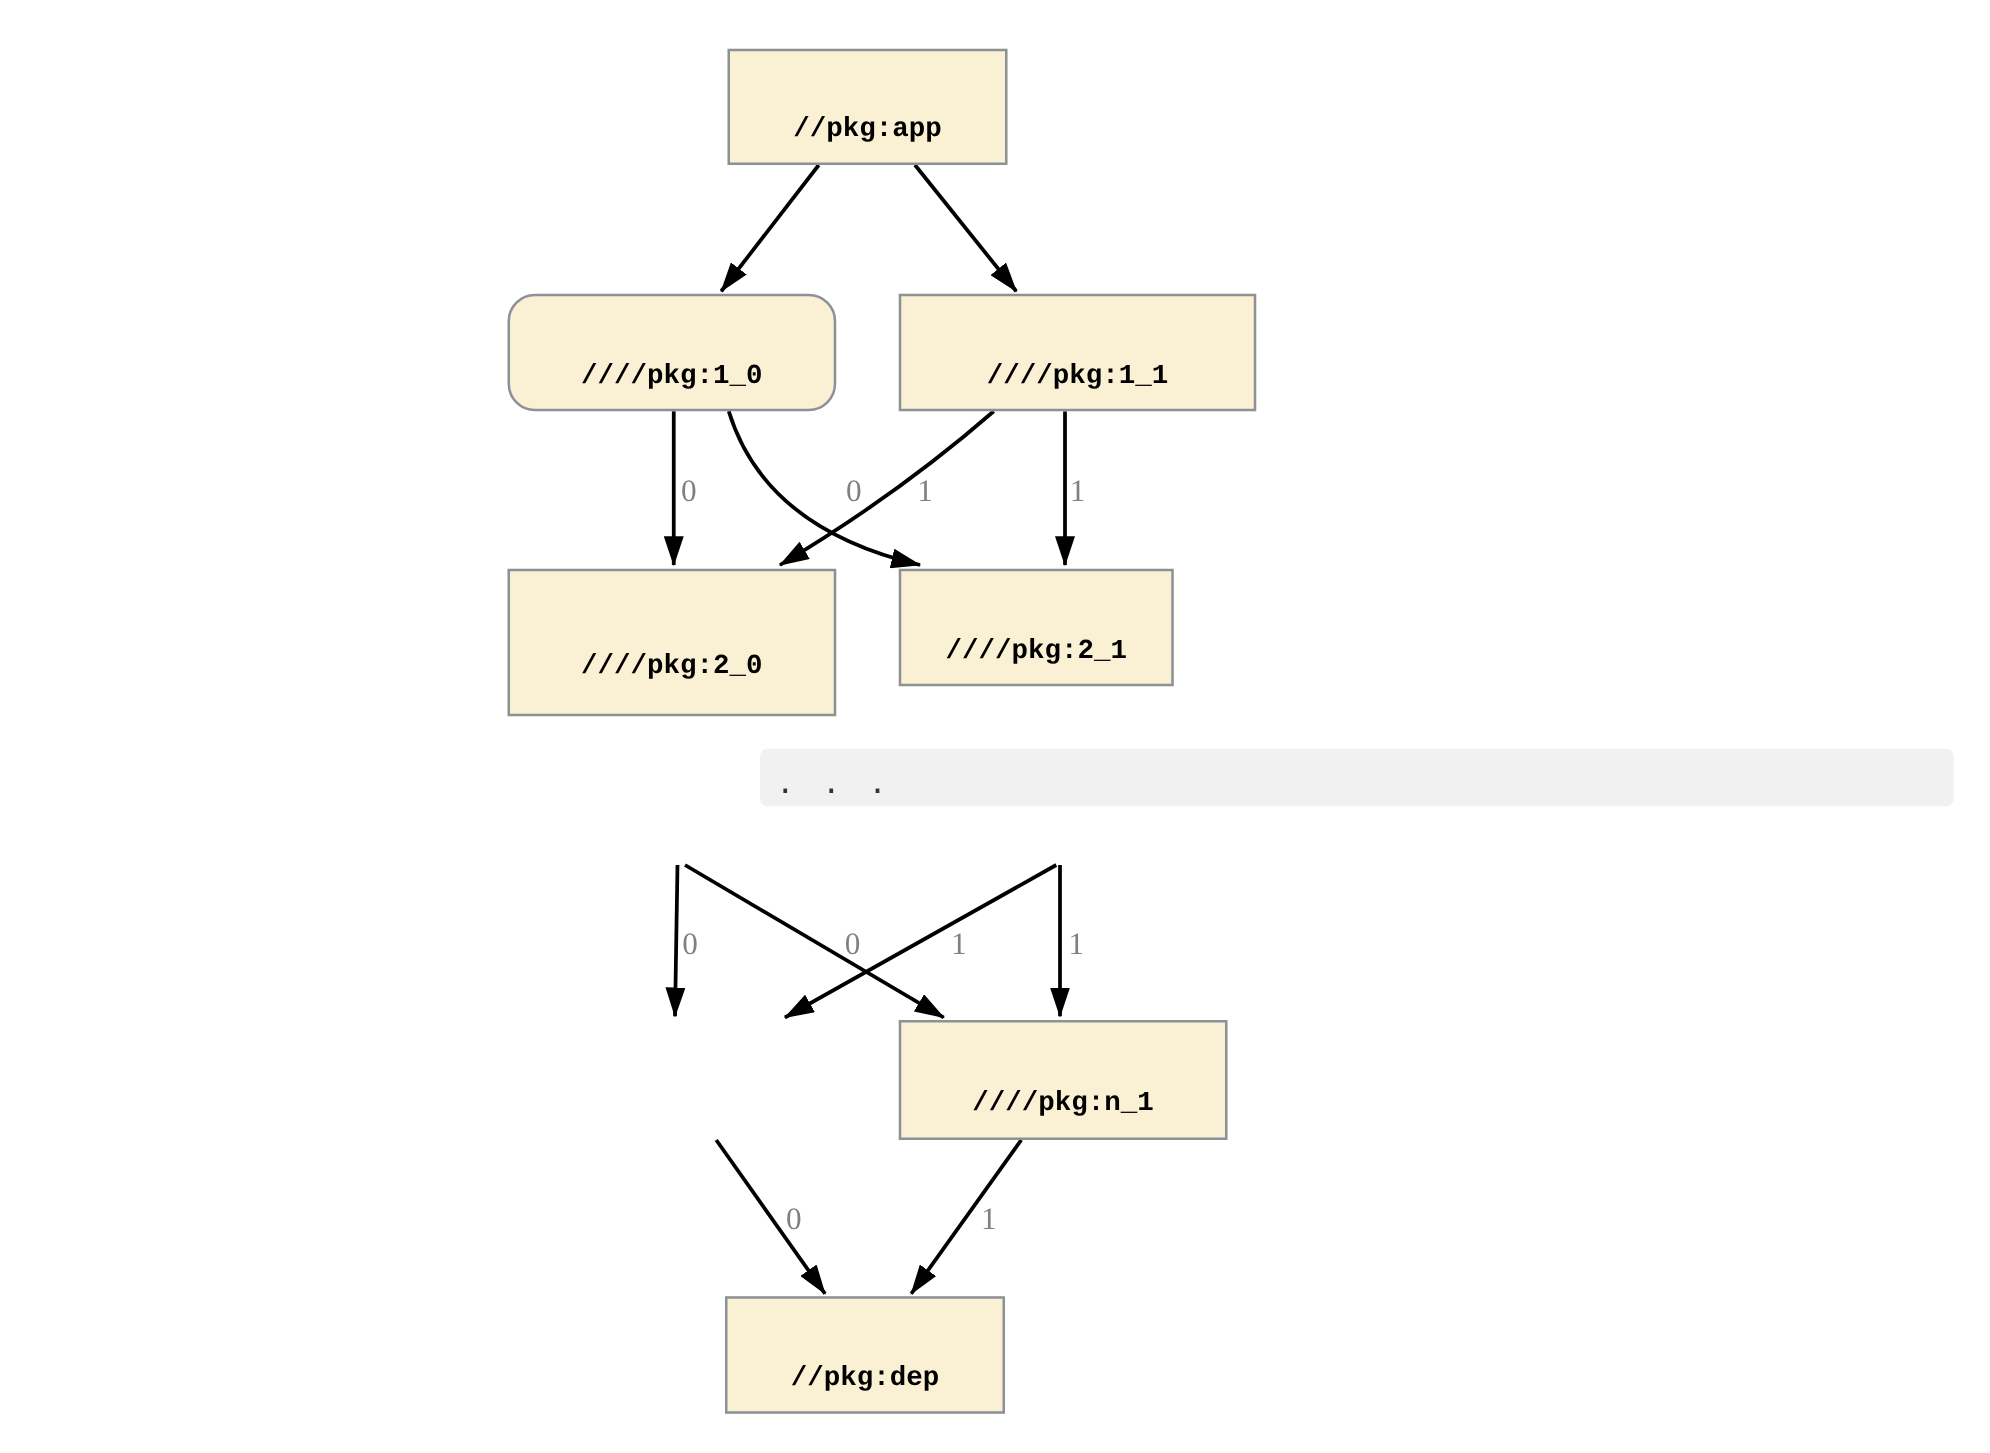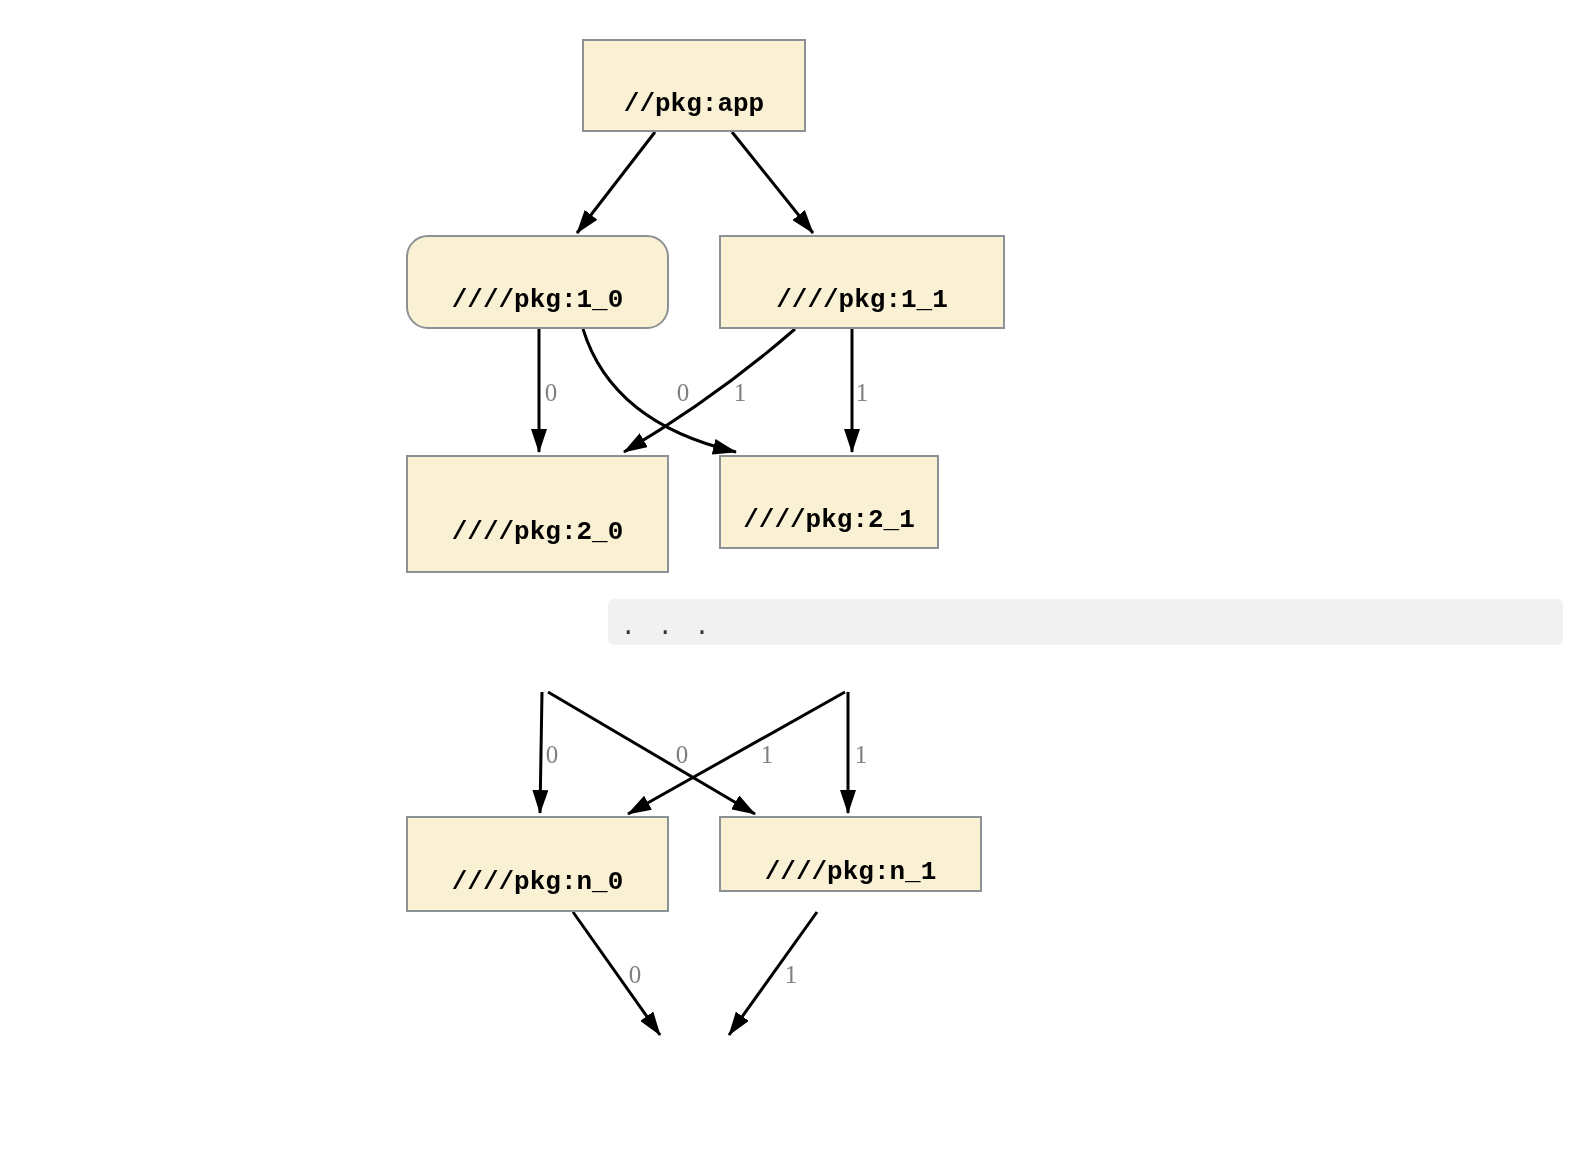--- a/index.html
+++ b/index.html
@@ -34,21 +34,21 @@
     position:absolute;
     box-sizing:border-box;
     background:var(--node-fill);
     border:2px solid var(--node-border);
     display:flex;align-items:center;justify-content:center;
     pointer-events:auto;
   }
   .node span{
     font-family:"Liberation Mono","DejaVu Sans Mono",monospace;
     font-weight:bold;
-    font-size:26px;
+    font-size:22px;
     color:var(--node-text);
     white-space:pre;
     margin-top:36px;
   }
   .band{
     position:absolute;
     box-sizing:border-box;
     background:var(--band-bg);
     border-radius:6px;
     display:flex;align-items:center;
@@ -105,23 +105,23 @@
       </div>
       <div class="node" style="left: 719px; top: 235px; width: 286px; height: 94px;">
         <span>////pkg:1_1</span>
       </div>
       <div class="node" style="left: 406px; top: 455px; width: 263px; height: 118px;">
         <span>////pkg:2_0</span>
       </div>
       <div class="node" style="left: 719px; top: 455px; width: 220px; height: 94px;">
         <span>////pkg:2_1</span>
       </div>
-      <div class="node" style="left: 406px; top: 816px; width: 263px; height: 96px;">
-        <span>////pkg:n_0</span>
+      <div class="node" style="left: 719px; top: 816px; width: 263px; height: 96px; text-align: right;">
+        <span>////pkg:n_1</span>
       </div>
-      <div class="node" style="left: 719px; top: 816px; width: 263px; height: 76px; text-align: right;">
-        <span>////pkg:n_1</span>
+      <div class="node" style="left: 580px; top: 1037px; width: 224px; height: 94px;">
+        <span>//pkg:dep</span>
       </div>
     </div>
   <div class="band" style="left: 608px; top: 599px; width: 955px; height: 46px;">
     <span class="dots">. . .</span>
   </div>
 </div>
 
 </body></html>

